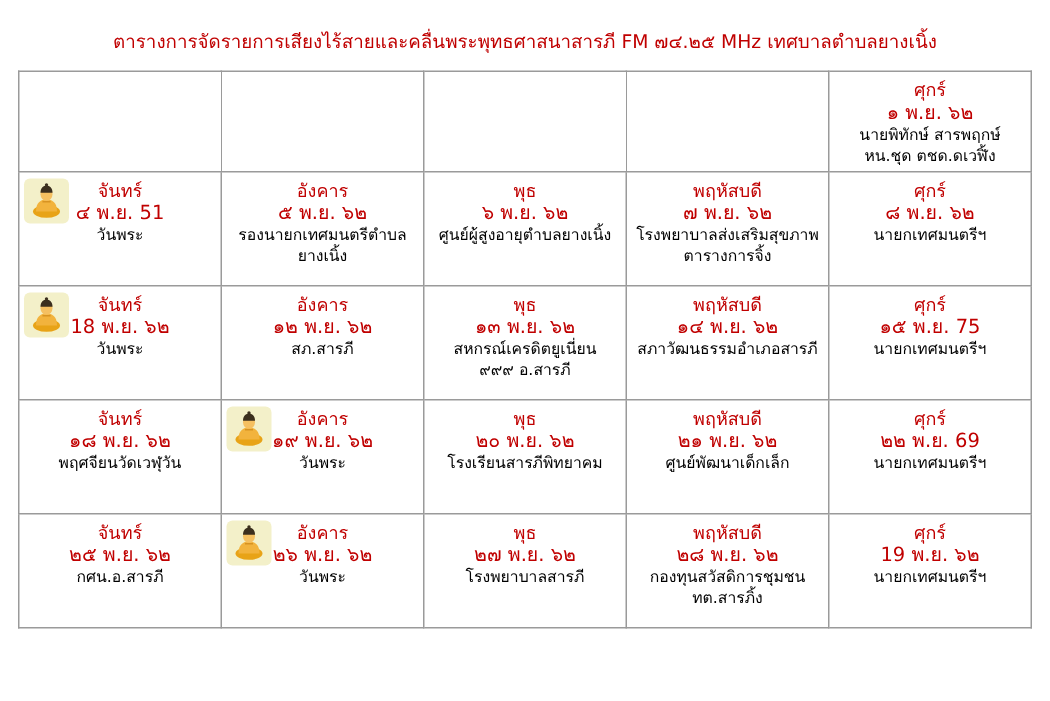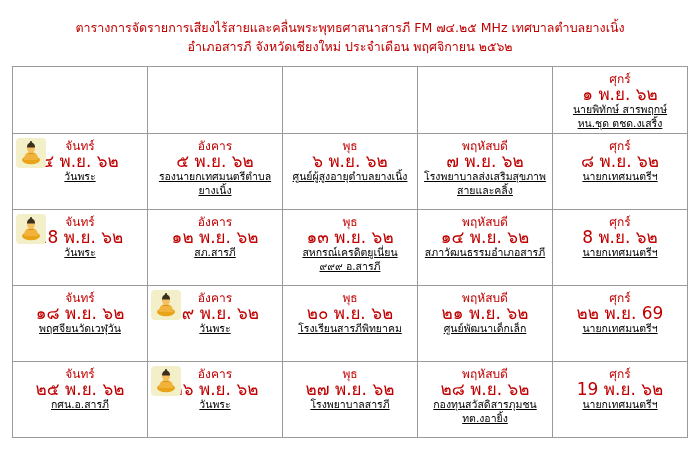--- a/index.html
+++ b/index.html
@@ -47,29 +47,28 @@
     text-align: center;
   }
   .day-name {
     color: #c00000;
     font-size: 12px;
     line-height: 15px;
     font-weight: normal;
   }
   .date-line {
     color: #c00000;
-    font-size: 17px;
+    font-size: 13px;
     line-height: 15px;
   }
   .detail-line {
     color: #000;
     font-size: 10.5px;
     line-height: 14px;
     padding: 0 2px;
-    text-decoration: underline;
   }
   .buddha-icon {
     position: absolute;
     left: 3px;
     top: 4px;
     width: 30px;
     height: 30px;
     border-radius: 4px;
     background: #f3f0c9;
     display: flex;
@@ -82,54 +81,53 @@
   tr.r0 td { height: 58px; }
   tr.r1 td, tr.r2 td, tr.r3 td, tr.r4 td { height: 76px; }
 </style>
 </head>
 <body>
 
 <div class="page">
 
   <div class="title-block">
     <div class="title-line">ตารางการจัดรายการเสียงไร้สายและคลื่นพระพุทธศาสนาสารภี FM ๗๔.๒๕ MHz เทศบาลตำบลยางเนิ้ง</div>
-    <div class="title-line">อำเภอสารภี จังหวัดเชียงใหม่  ประจำเดือน พฤศจิกายน ๒๕๖๒</div>
   </div>
 
   <table class="schedule">
     <tbody>
         <tr class="r0">
           <td class="empty"></td>
           <td class="empty"></td>
           <td class="empty"></td>
           <td class="empty"></td>
           <td>
             <div class="cell-inner">
               <div class="day-name">ศุกร์</div>
               <div class="date-line">๑ พ.ย. ๖๒</div>
               <div class="detail-line">นายพิทักษ์  สารพฤกษ์</div>
-              <div class="detail-line">หน.ชุด ตชด.งเสริ้ง</div>
+              <div class="detail-line">หน.ชุด ตชด.ดเวฬิ้ง</div>
             </div>
           </td>
         </tr>
         <tr class="r1">
           <td>
             <div class="cell-inner">
               <div class="buddha-icon">
                 <svg width="26" height="26" viewBox="0 0 26 26">
                   <ellipse cx="13" cy="20" rx="9" ry="4.2" fill="#e8a317"></ellipse>
                   <path d="M6 20 C6 14 9 12 13 12 C17 12 20 14 20 20 Z" fill="#f2b33d"></path>
                   <ellipse cx="13" cy="8.5" rx="4" ry="4.4" fill="#f5c061"></ellipse>
                   <path d="M9 7.5 C9 4 11 2.6 13 2.6 C15 2.6 17 4 17 7.5 Z" fill="#3b2f1e"></path>
                   <circle cx="13" cy="2.2" r="1.1" fill="#3b2f1e"></circle>
                   <path d="M10.3 13.5 h5.4" stroke="#d79322" stroke-width="1" fill="none"></path>
                 </svg>
               </div>
               <div class="day-name">จันทร์</div>
-              <div class="date-line">๔ พ.ย. ๖๒</div>
+              <div class="date-line">๔ พ.ย. 51</div>
               <div class="detail-line">วันพระ</div>
             </div>
           </td>
           <td>
             <div class="cell-inner">
               <div class="day-name">อังคาร</div>
               <div class="date-line">๕ พ.ย. ๖๒</div>
               <div class="detail-line">รองนายกเทศมนตรีตำบลยางเนิ้ง</div>
             </div>
           </td>
@@ -138,21 +136,21 @@
               <div class="day-name">พุธ</div>
               <div class="date-line">๖ พ.ย. ๖๒</div>
               <div class="detail-line">ศูนย์ผู้สูงอายุตำบลยางเนิ้ง</div>
             </div>
           </td>
           <td>
             <div class="cell-inner">
               <div class="day-name">พฤหัสบดี</div>
               <div class="date-line">๗ พ.ย. ๖๒</div>
               <div class="detail-line">โรงพยาบาลส่งเสริมสุขภาพ</div>
-              <div class="detail-line">สายและคลิ้ง</div>
+              <div class="detail-line">ตารางการจิ้ง</div>
             </div>
           </td>
           <td>
             <div class="cell-inner">
               <div class="day-name">ศุกร์</div>
               <div class="date-line">๘ พ.ย. ๖๒</div>
               <div class="detail-line">นายกเทศมนตรีฯ</div>
             </div>
           </td>
         </tr>
@@ -192,21 +190,21 @@
           <td>
             <div class="cell-inner">
               <div class="day-name">พฤหัสบดี</div>
               <div class="date-line">๑๔ พ.ย. ๖๒</div>
               <div class="detail-line">สภาวัฒนธรรมอำเภอสารภี</div>
             </div>
           </td>
           <td>
             <div class="cell-inner">
               <div class="day-name">ศุกร์</div>
-              <div class="date-line">8 พ.ย. ๖๒</div>
+              <div class="date-line">๑๕ พ.ย. 75</div>
               <div class="detail-line">นายกเทศมนตรีฯ</div>
             </div>
           </td>
         </tr>
         <tr class="r3">
           <td>
             <div class="cell-inner">
               <div class="day-name">จันทร์</div>
               <div class="date-line">๑๘ พ.ย. ๖๒</div>
               <div class="detail-line">พฤศจียนวัดเวฬุวัน</div>
@@ -280,22 +278,22 @@
             <div class="cell-inner">
               <div class="day-name">พุธ</div>
               <div class="date-line">๒๗ พ.ย. ๖๒</div>
               <div class="detail-line">โรงพยาบาลสารภี</div>
             </div>
           </td>
           <td>
             <div class="cell-inner">
               <div class="day-name">พฤหัสบดี</div>
               <div class="date-line">๒๘ พ.ย. ๖๒</div>
-              <div class="detail-line">กองทุนสวัสดิสารภุมชน</div>
-              <div class="detail-line">ทต.งอายิ้ง</div>
+              <div class="detail-line">กองทุนสวัสดิการชุมชน</div>
+              <div class="detail-line">ทต.สารภิ้ง</div>
             </div>
           </td>
           <td>
             <div class="cell-inner">
               <div class="day-name">ศุกร์</div>
               <div class="date-line">19 พ.ย. ๖๒</div>
               <div class="detail-line">นายกเทศมนตรีฯ</div>
             </div>
           </td>
         </tr>

